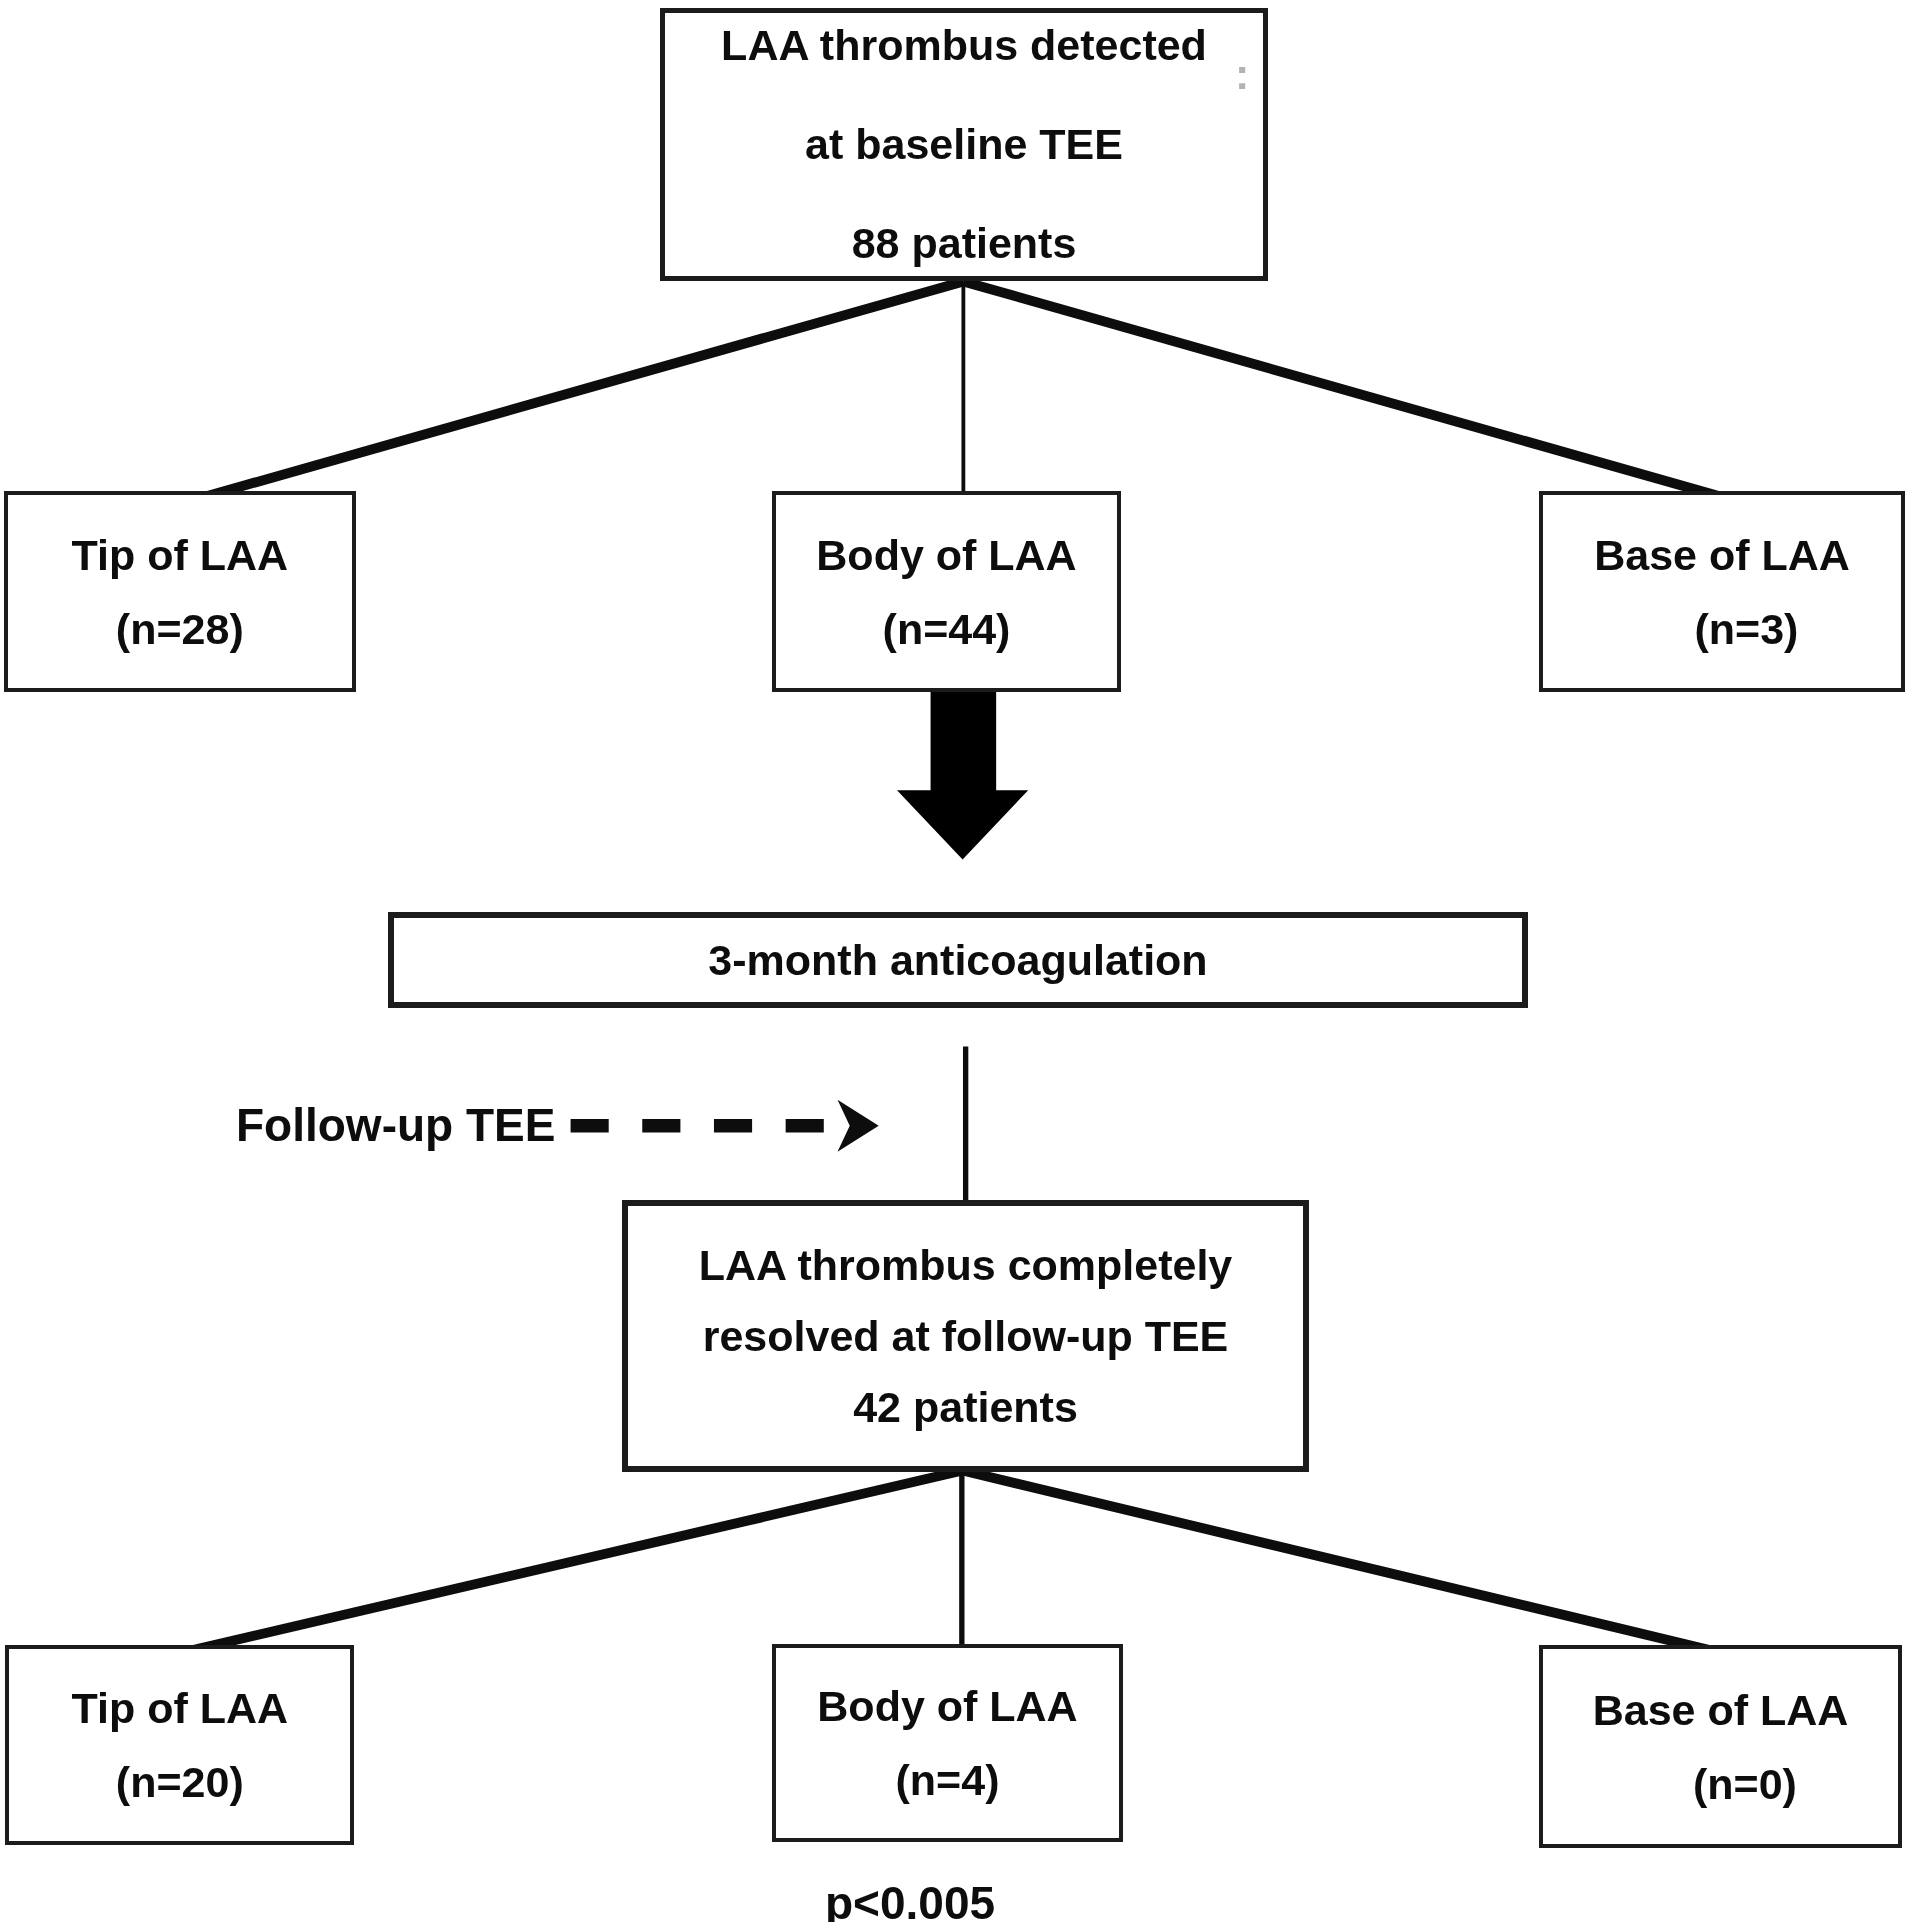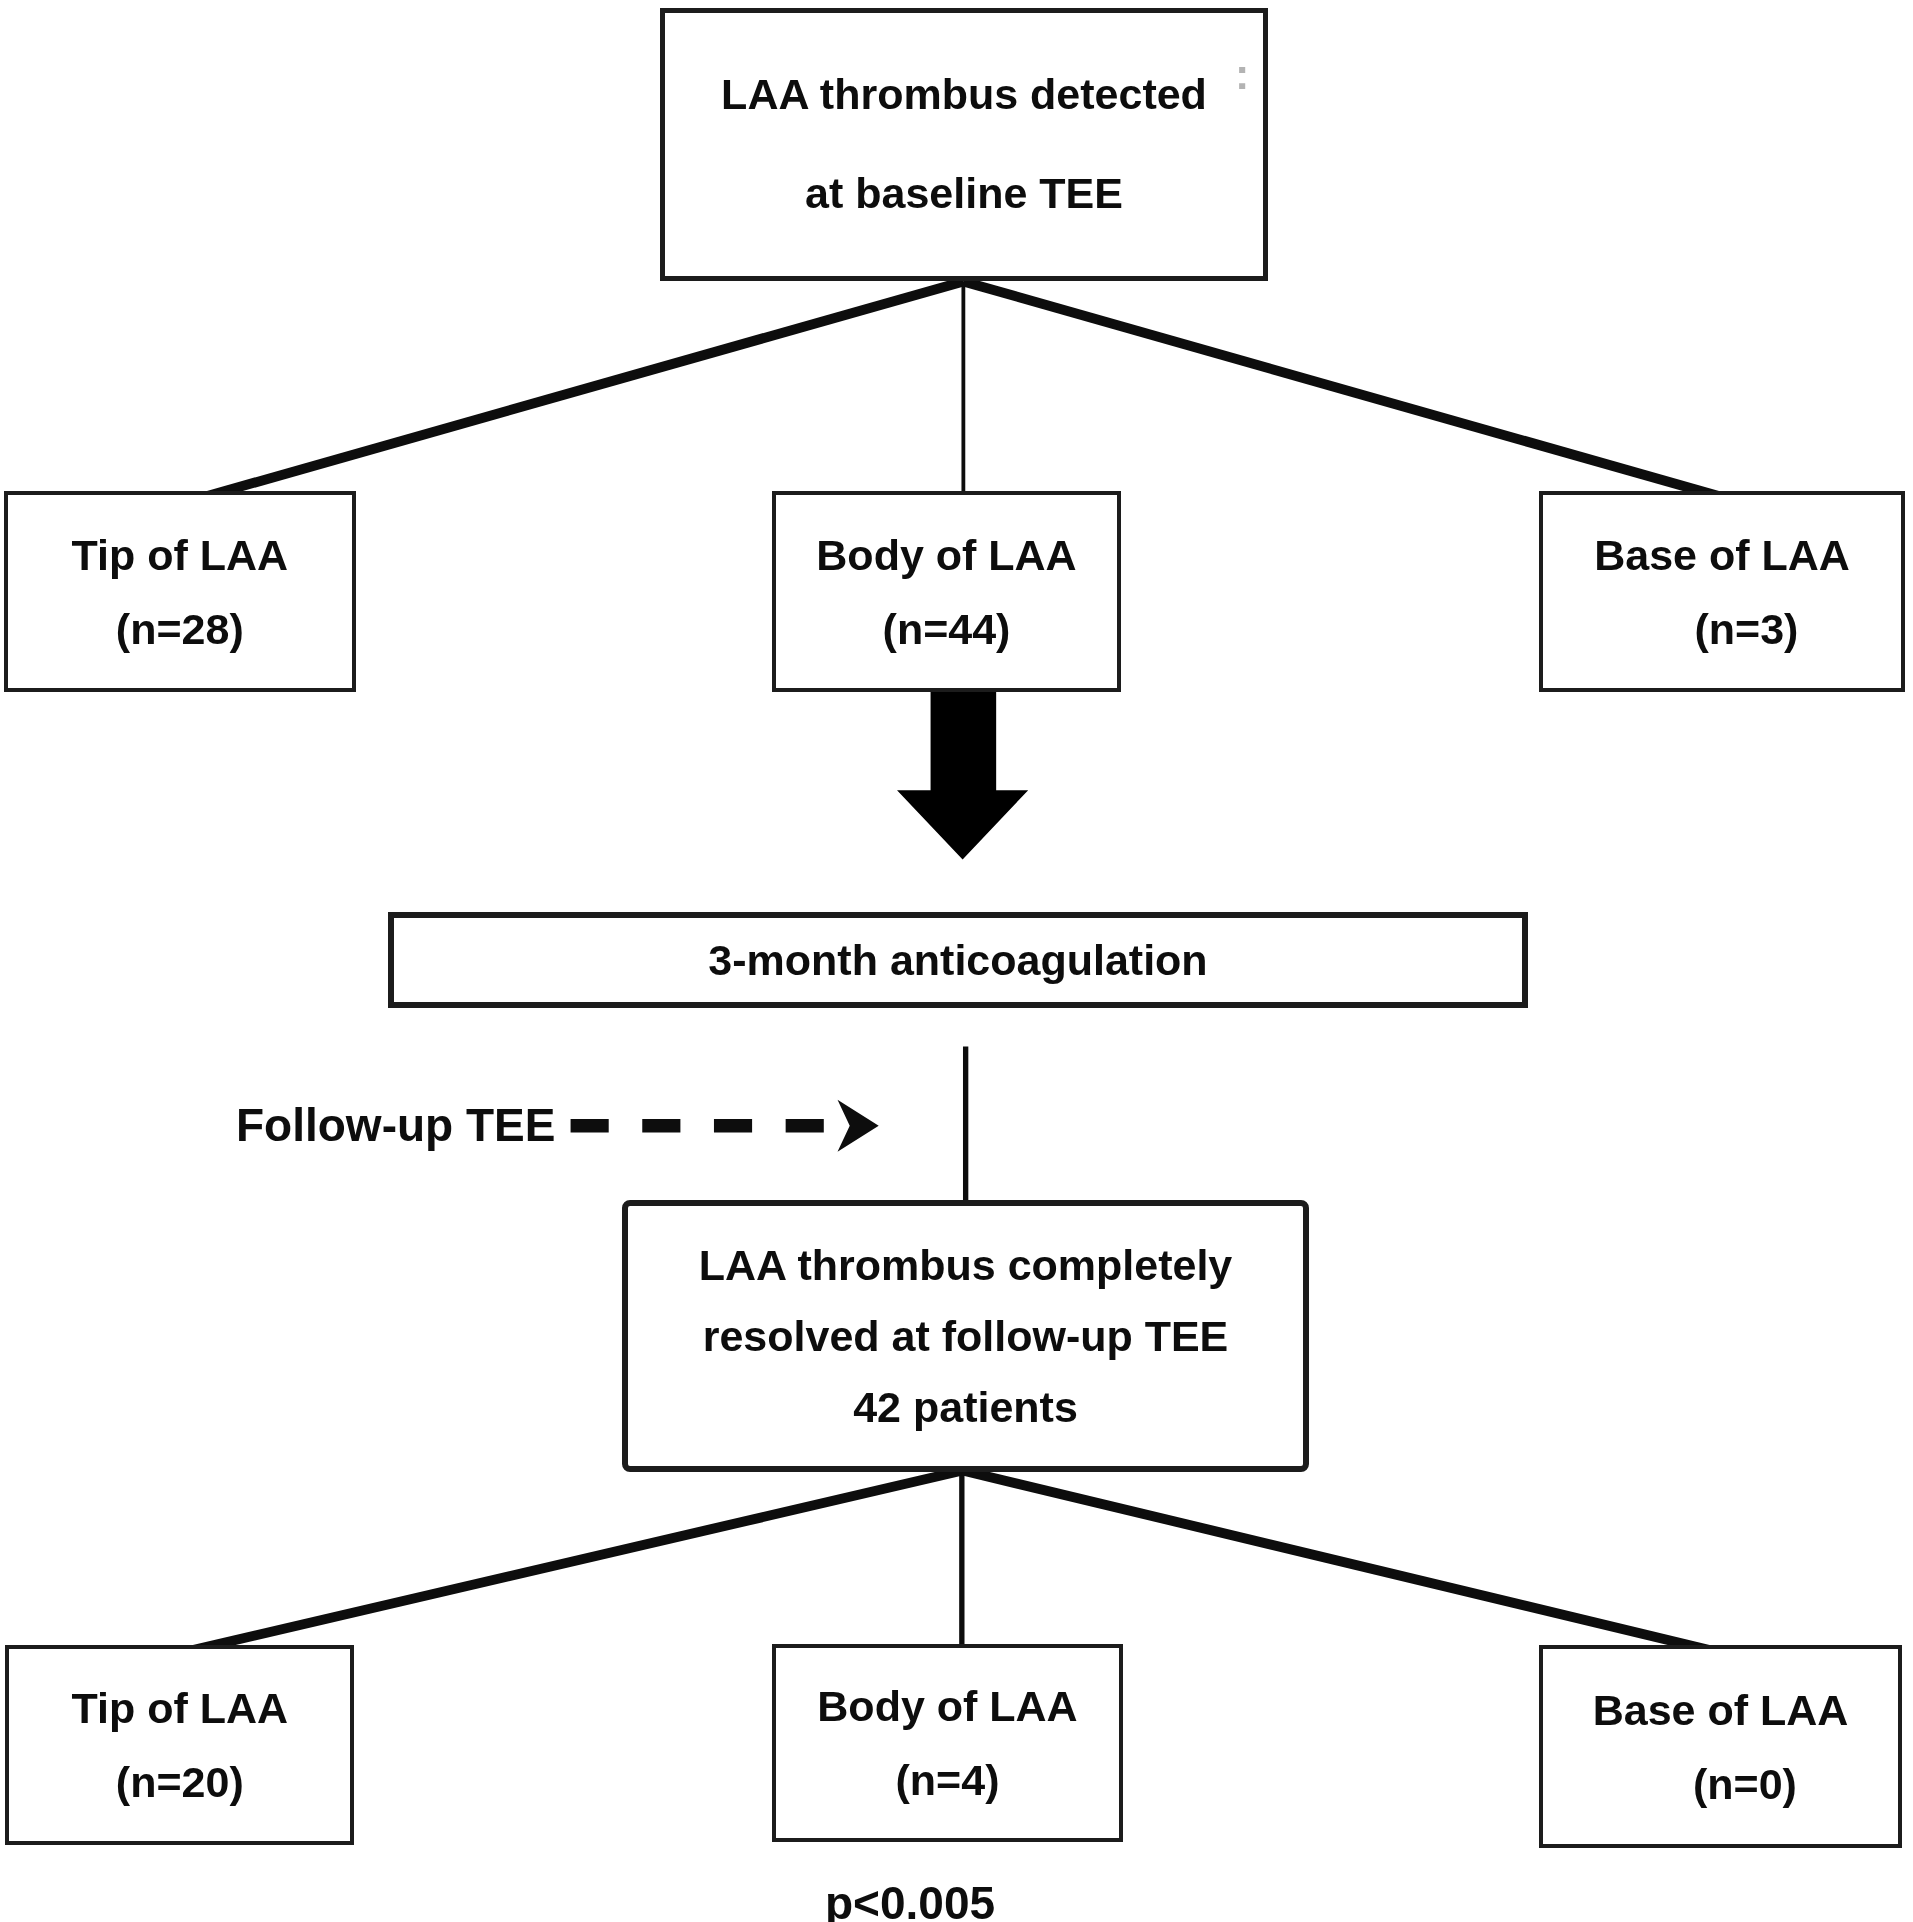--- a/index.html
+++ b/index.html
@@ -38,21 +38,21 @@
   .box.small { gap: 28px; }
   .box.small .line { line-height: 46px; }
 
   .offset-right { transform: translateX(24.4px); }
 
   #box-baseline { left: 660px; top: 7.6px;  width: 608px;  height: 273px; border-width: 5.3px; gap: 28px; }
   #box-r1-tip   { left: 3.8px;   top: 491px; width: 352px;  height: 201px; }
   #box-r1-body  { left: 772px;top: 491px; width: 349px;  height: 201px; }
   #box-r1-base  { left: 1539px;top: 491px; width: 366px;  height: 201px; }
   #box-anticoag { left: 388px; top: 912px;width: 1140px; height: 96px; border-width: 6.1px; }
-  #box-resolved { left: 622px; top: 1200px;width: 687px;  height: 272px; border-width: 6.1px; border-radius: 8px; }
+  #box-resolved { left: 622px; top: 1200px;width: 687px;  height: 272px; border-width: 6.1px; }
   #box-r2-tip   { left: 5.3px;   top: 1645px;width: 349px;  height: 200px; }
   #box-r2-body  { left: 772px;top: 1644px;width: 351px;  height: 198px; }
   #box-r2-base  { left: 1539px;top: 1645px;width: 363px;  height: 203px; }
 
   .artifact {
     position: absolute;
     right: 13.7px;
     top: 37px;
     font-size: 43px;
     color: #b3b3b3;
@@ -87,20 +87,21 @@
     <polygon points="1098,1442 1152,1476 1098,1510 1114,1476" fill="#0d0d0d"></polygon>
 
     <line x1="1262" y1="1928" x2="250" y2="2164" stroke="#0d0d0d" stroke-width="13"></line>
     <line x1="1261" y1="1928" x2="1261" y2="2160" stroke="#0d0d0d" stroke-width="7"></line>
     <line x1="1262" y1="1928" x2="2244" y2="2164" stroke="#0d0d0d" stroke-width="13"></line>
   </svg>
 
   <div class="box" id="box-baseline">
     <div class="line">LAA thrombus detected</div>
     <div class="line">at baseline TEE</div>
+    <div class="line">88 patients</div>
     <span class="artifact">:</span>
   </div>
 
   <div class="box small" id="box-r1-tip">
     <div class="line">Tip of LAA</div>
     <div class="line">(n=28)</div>
   </div>
 
   <div class="box small" id="box-r1-body">
     <div class="line">Body of LAA</div>

